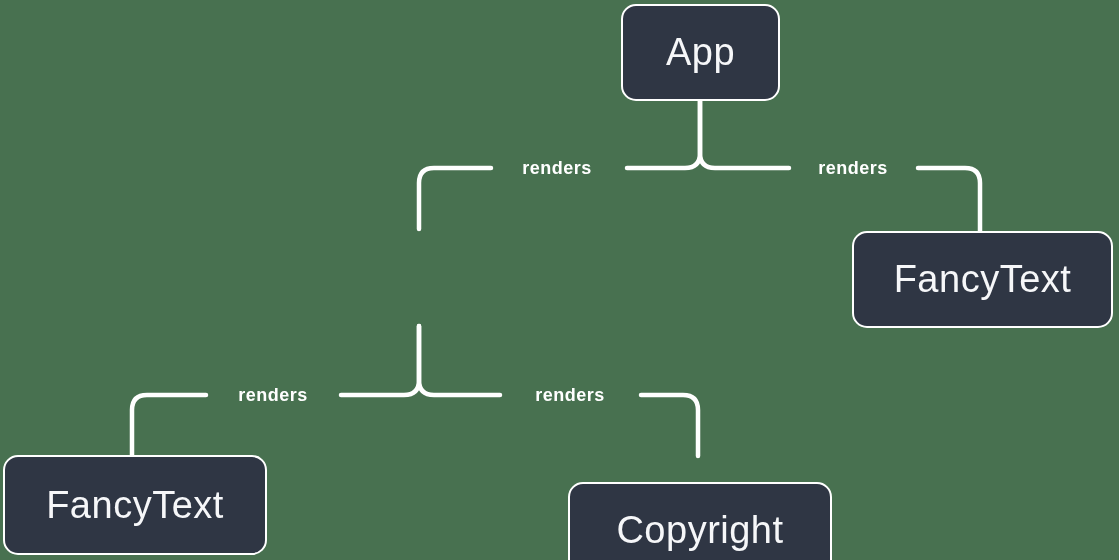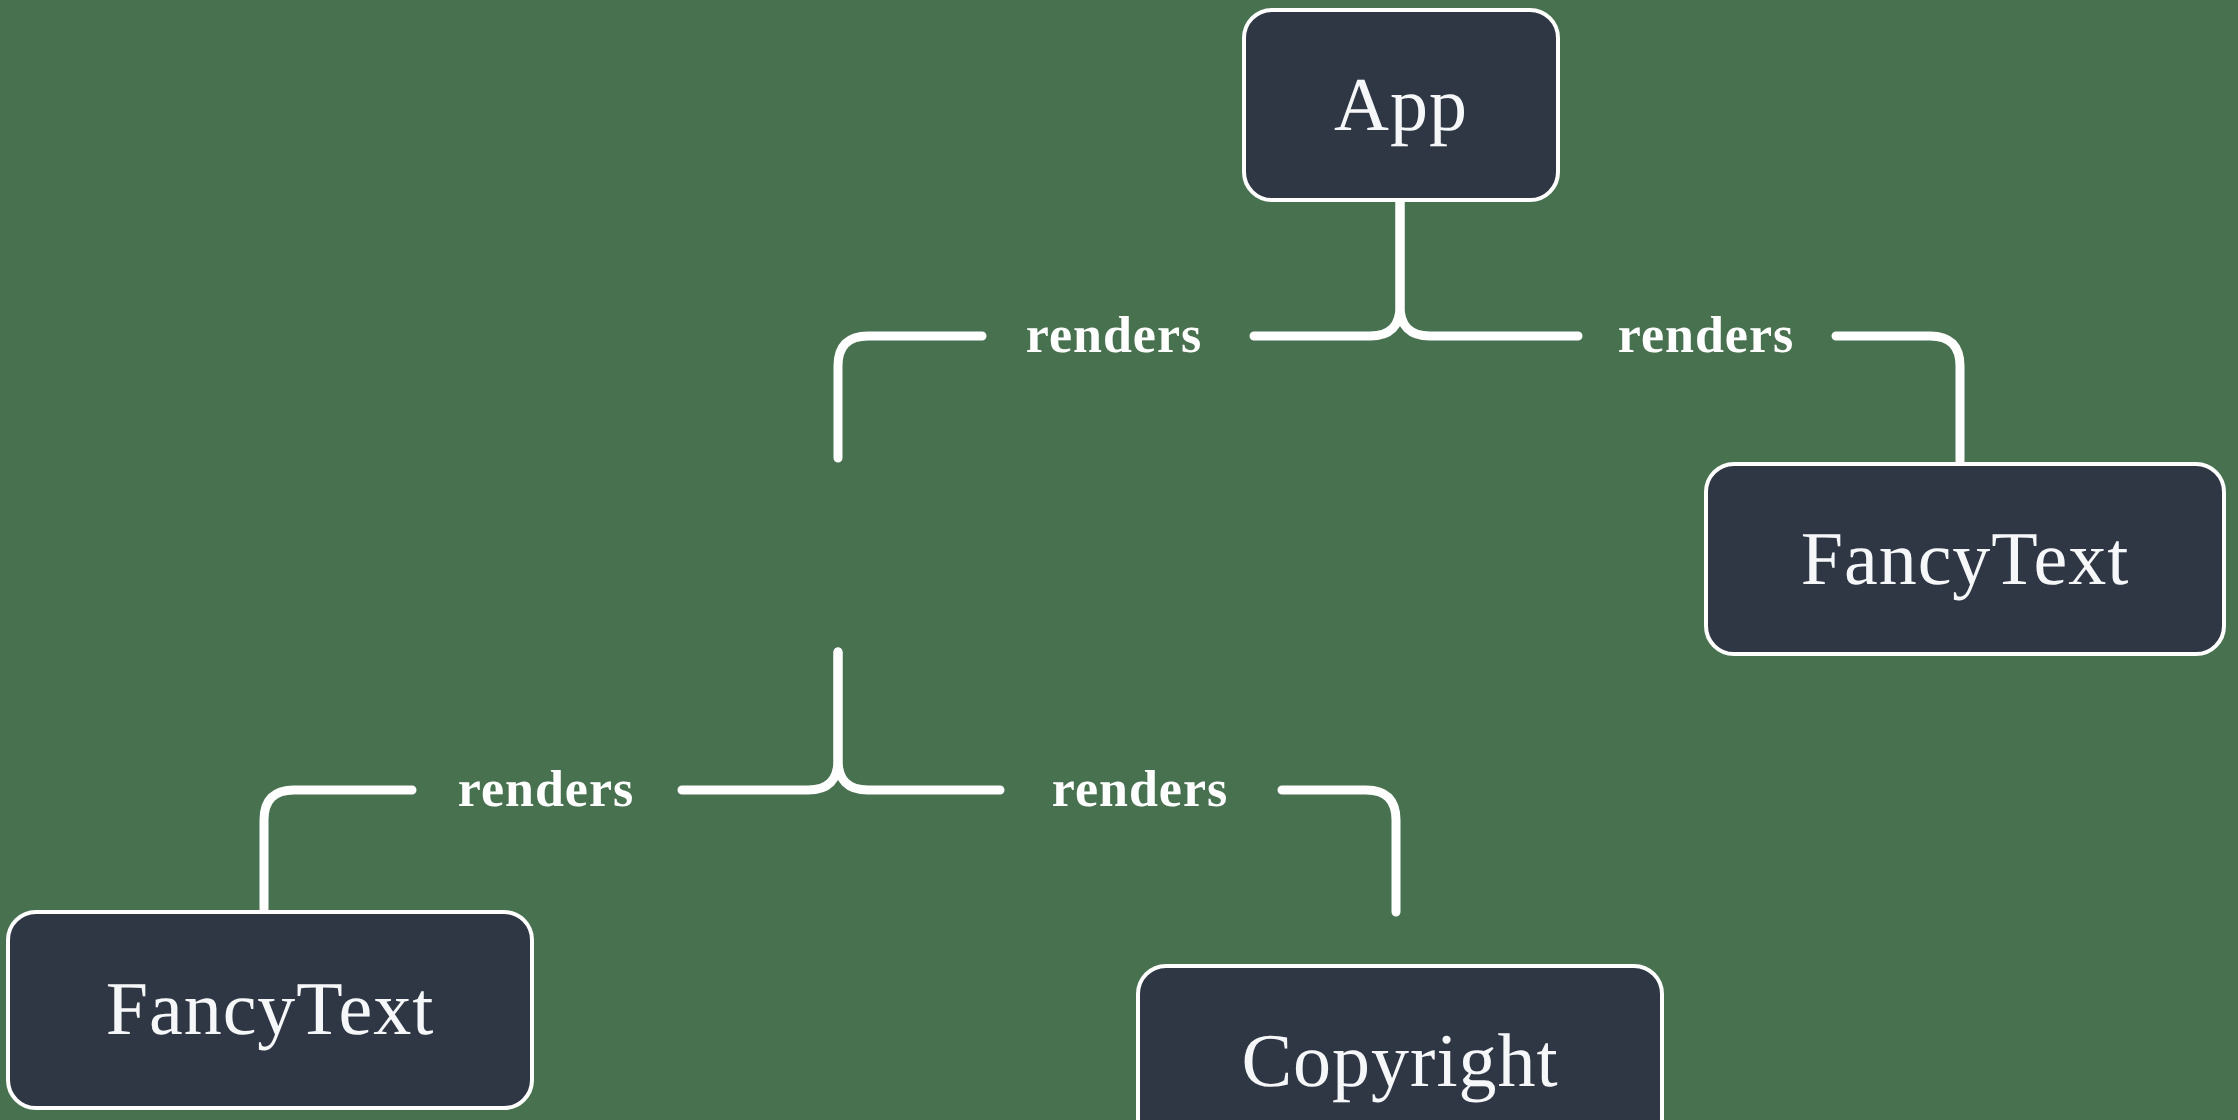--- a/index.html
+++ b/index.html
@@ -13,21 +13,20 @@
   * { margin: 0; padding: 0; box-sizing: border-box; }
   html, body {
     width: 1119px; height: 560px;
     font-family: "Liberation Sans", sans-serif;
     overflow: hidden;
   }
   .canvas {
     position: relative;
     width: 1119px; height: 560px;
     background: var(--background);
-    font-family: Liberation Serif, serif;
   }
   .edges-svg {
     position: absolute;
     left: 0; top: 0;
     width: 1119px; height: 560px;
   }
   .edges-svg path {
     fill: none;
     stroke: var(--edge-line);
     stroke-width: 4.5;
@@ -47,21 +46,21 @@
     color: var(--node-text);
     font-size: 38px;
     font-weight: 500;
     letter-spacing: 0.5px;
     white-space: nowrap;
   }
   .edge-label {
     position: absolute;
     transform: translate(-50%, -50%);
     color: var(--edge-label-text);
-    font-size: 26px;
+    font-size: 18px;
     font-weight: 700;
     letter-spacing: 0.5px;
     white-space: nowrap;
   }
   .node-app                  { left: 621px; top: 4px;   width: 159px; height: 97px; }
   .node-inspiration-generator{ left: 196px; top: 228px; width: 460px; height: 99px; }
   .node-fancy-text-right     { left: 852px; top: 231px; width: 261px; height: 97px; }
   .node-fancy-text-left      { left: 3px;   top: 455px; width: 264px; height: 100px; }
   .node-copyright            { left: 568px; top: 482px; width: 264px; height: 97px; }
   .edge-label-1 { left: 557px; top: 168px; }

